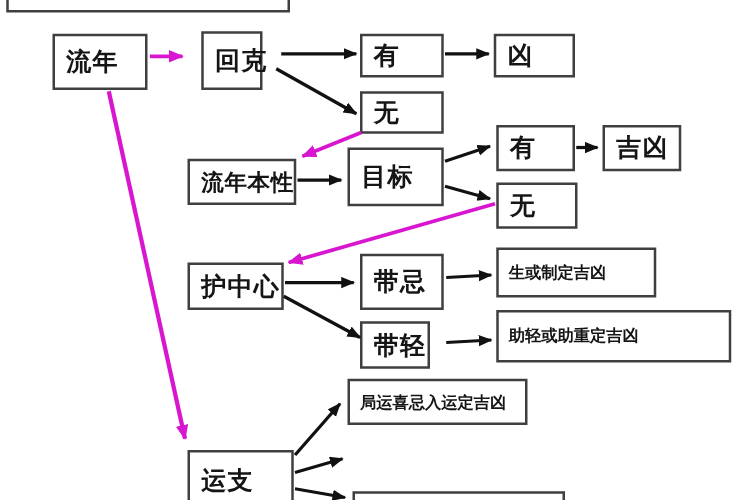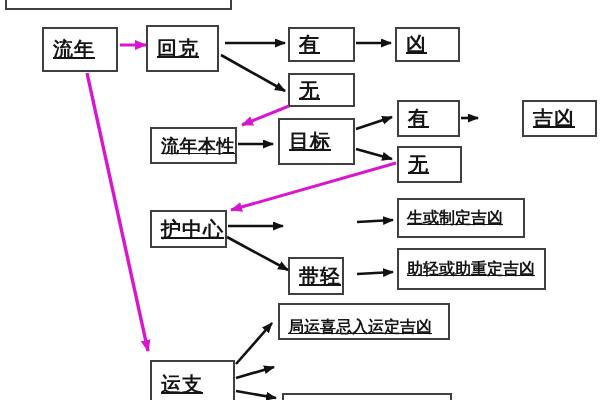--- a/index.html
+++ b/index.html
@@ -38,37 +38,36 @@
     background:var(--box-background);
     border:2px solid var(--box-border);
     display:flex;align-items:center;
     padding-left:9px;
     font-weight:bold;
     font-size:20px;
     color:var(--text-color);
     letter-spacing:1px;
     z-index:1;
     white-space:nowrap;
-    text-decoration:underline;
   }
   .node.mid{font-size:18px;letter-spacing:0.5px;}
-  .node.long{font-size:16px;letter-spacing:0;padding-left:8px;}
+  .node.long{font-size:13px;letter-spacing:0;padding-left:8px;}
 </style>
 </head>
 <body>
 
 <div class="stage">
 
   <div class="node" style="left:5px;top:-28px;width:227px;height:38px;"></div>
 
   <div class="node" style="left:42px;top:27px;width:76px;height:45px;">
     <span>流年</span>
   </div>
 
-  <div class="node" style="left:146px;top:25px;width:73px;height:47px;">
+  <div class="node" style="left:161px;top:25px;width:49px;height:47px;">
     <span>回克</span>
   </div>
 
   <div class="node" style="left:288px;top:27px;width:67px;height:35px;">
     <span>有</span>
   </div>
 
   <div class="node" style="left:395px;top:27px;width:65px;height:35px;">
     <span>凶</span>
   </div>
@@ -82,50 +81,53 @@
   </div>
 
   <div class="node" style="left:278px;top:118px;width:77px;height:47px;">
     <span>目标</span>
   </div>
 
   <div class="node" style="left:397px;top:100px;width:63px;height:37px;">
     <span>有</span>
   </div>
 
-  <div class="node" style="left:482px;top:100px;width:75px;height:37px;margin-left:40px;">
+  <div class="node" style="left:482px;top:100px;width:63px;height:37px;">
     <span>吉凶</span>
   </div>
 
   <div class="node" style="left:397px;top:146px;width:65px;height:37px;">
     <span>无</span>
   </div>
 
   <div class="node" style="left:150px;top:210px;width:77px;height:38px;">
     <span>护中心</span>
   </div>
 
+  <div class="node" style="left:288px;top:203px;width:67px;height:45px;">
+    <span>带忌</span>
+  </div>
 
   <div class="node" style="left:288px;top:257px;width:56px;height:38px;">
     <span>带轻</span>
   </div>
 
   <div class="node long" style="left:397px;top:198px;width:128px;height:40px;">
     <span>生或制定吉凶</span>
   </div>
 
-  <div class="node long" style="left:397px;top:248px;width:149px;height:42px;">
+  <div class="node long" style="left:397px;top:248px;width:188px;height:42px;">
     <span>助轻或助重定吉凶</span>
   </div>
 
   <div class="node" style="left:150px;top:360px;width:85px;height:48px;">
     <span>运支</span>
   </div>
 
-  <div class="node long" style="left:278px;top:303px;width:172px;height:37px;align-items:flex-end;">
+  <div class="node long" style="left:278px;top:303px;width:144px;height:37px;">
     <span>局运喜忌入运定吉凶</span>
   </div>
 
 
   <div class="node" style="left:282px;top:393px;width:170px;height:32px;"></div>
 
   <svg class="wires" width="600" height="400" viewBox="0 0 600 400">
     <defs>
       <marker id="head-b" markerUnits="userSpaceOnUse" markerWidth="12" markerHeight="10" refX="10" refY="4.5" orient="auto">
         <path class="head-black" d="M0,0 L11,4.5 L0,9 Z"></path>

